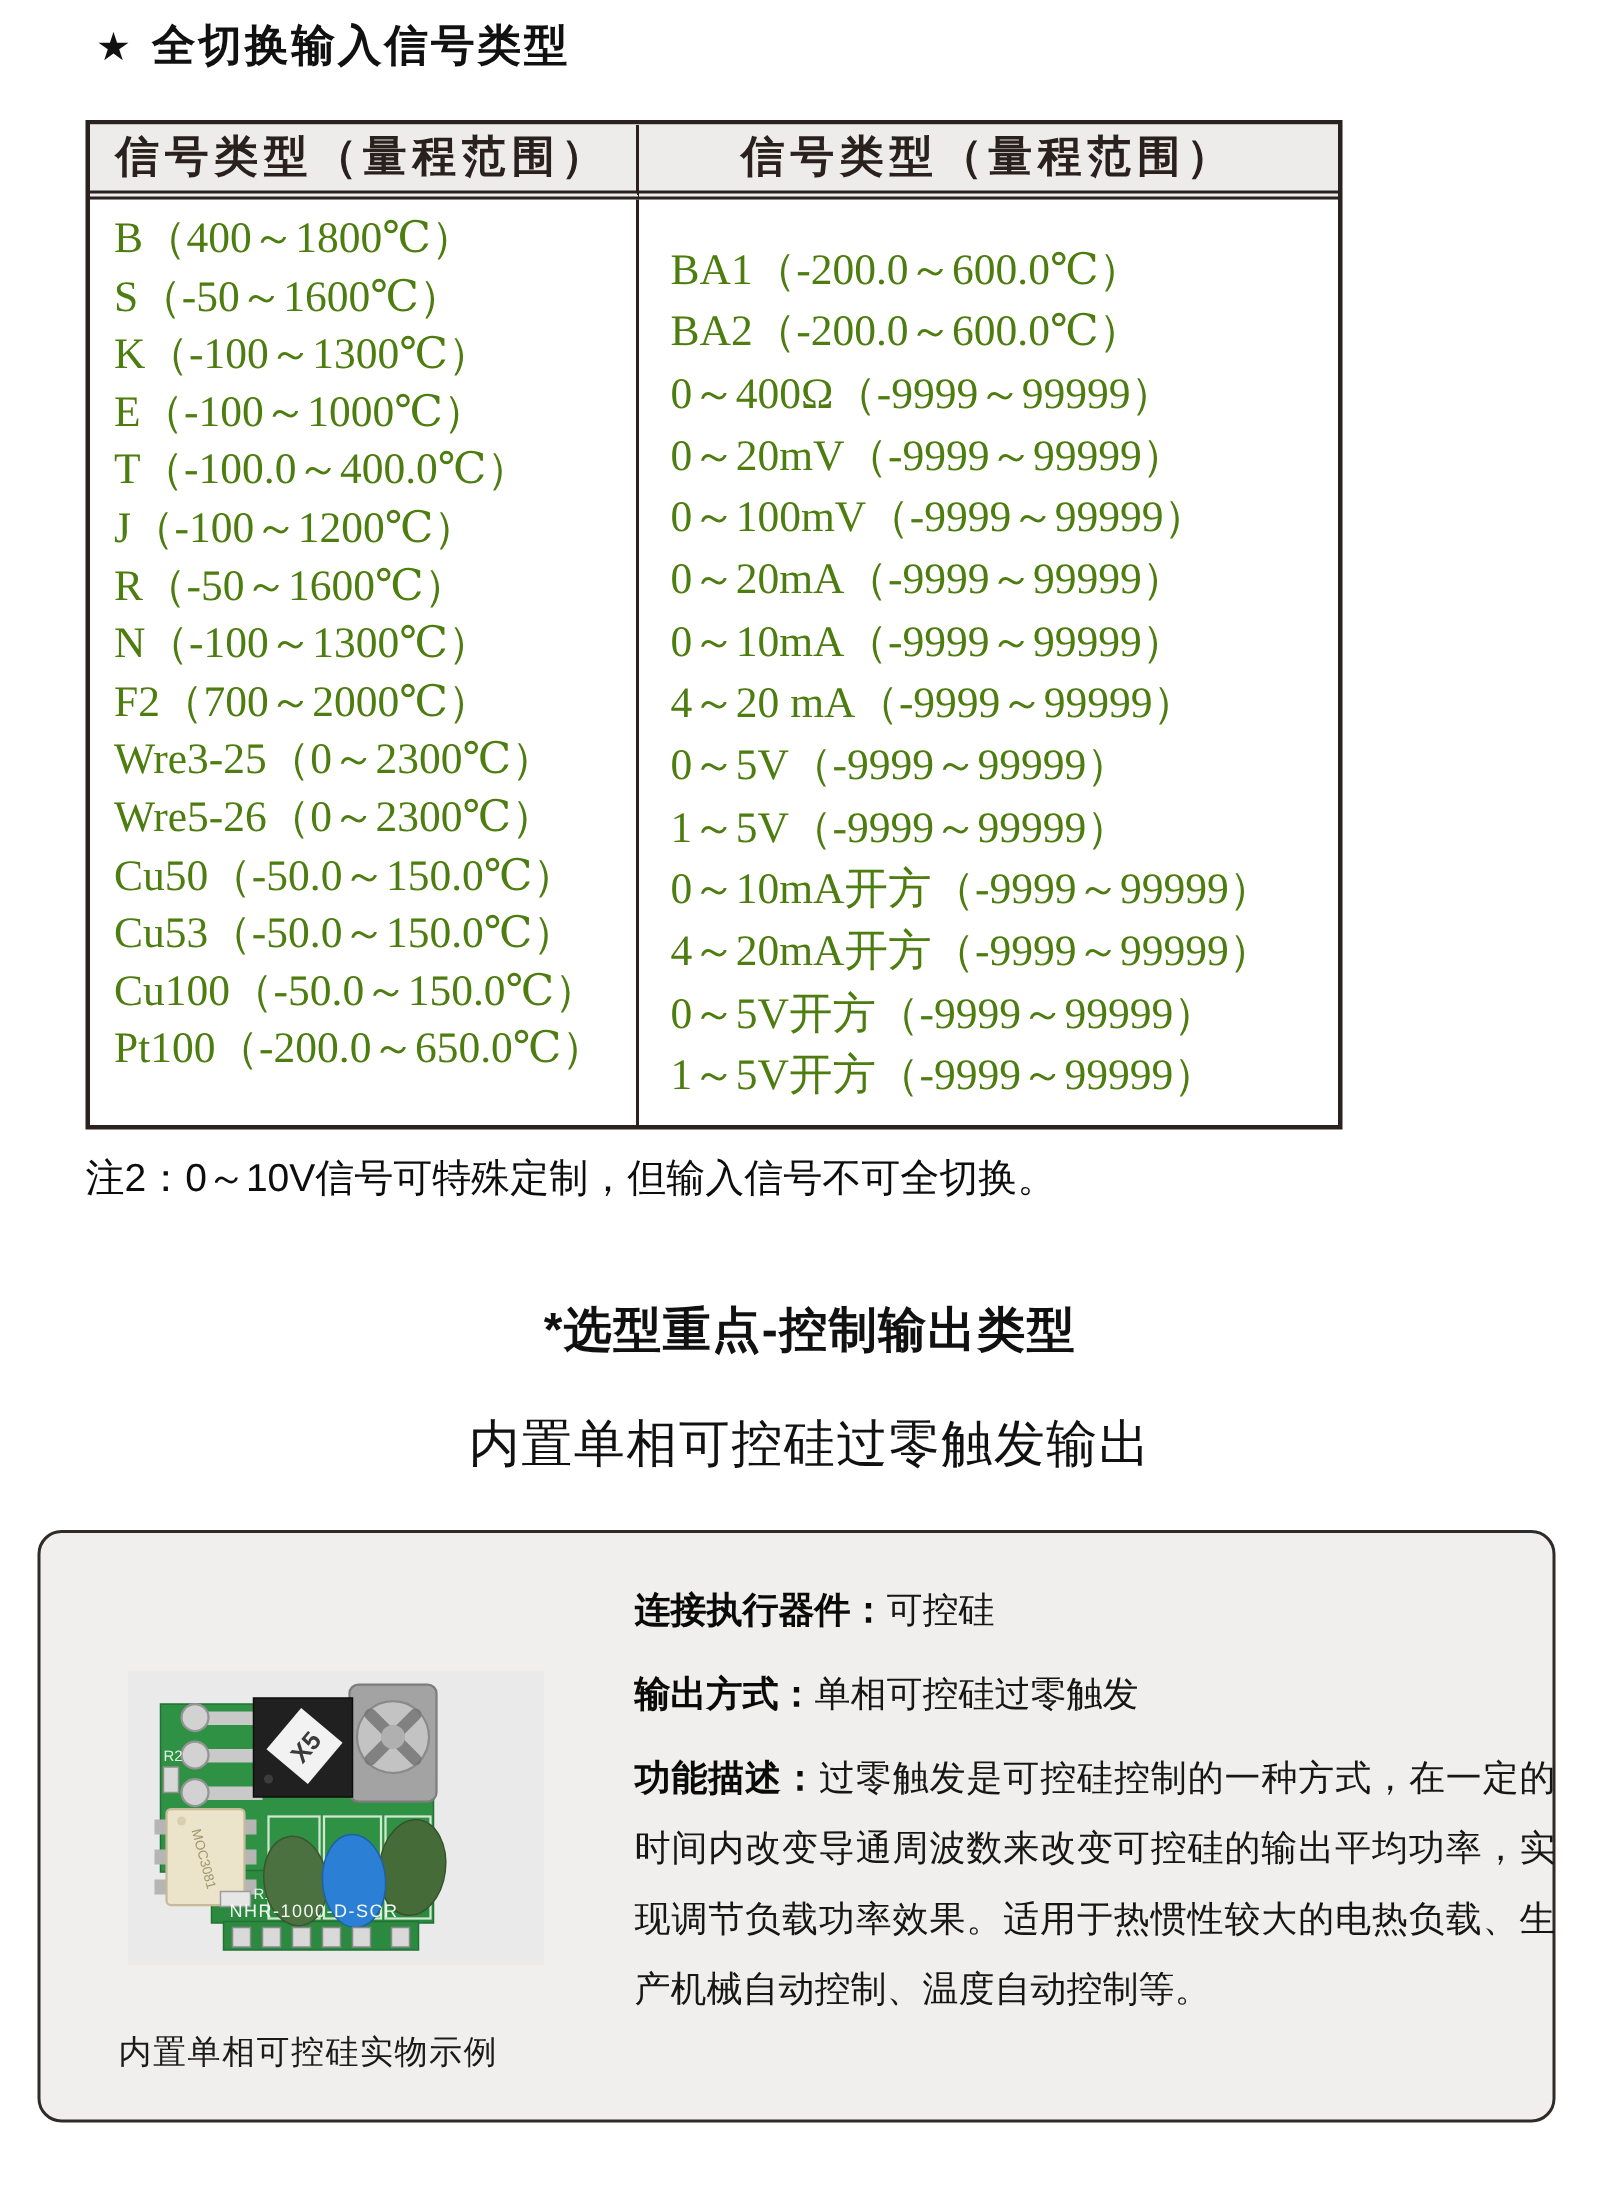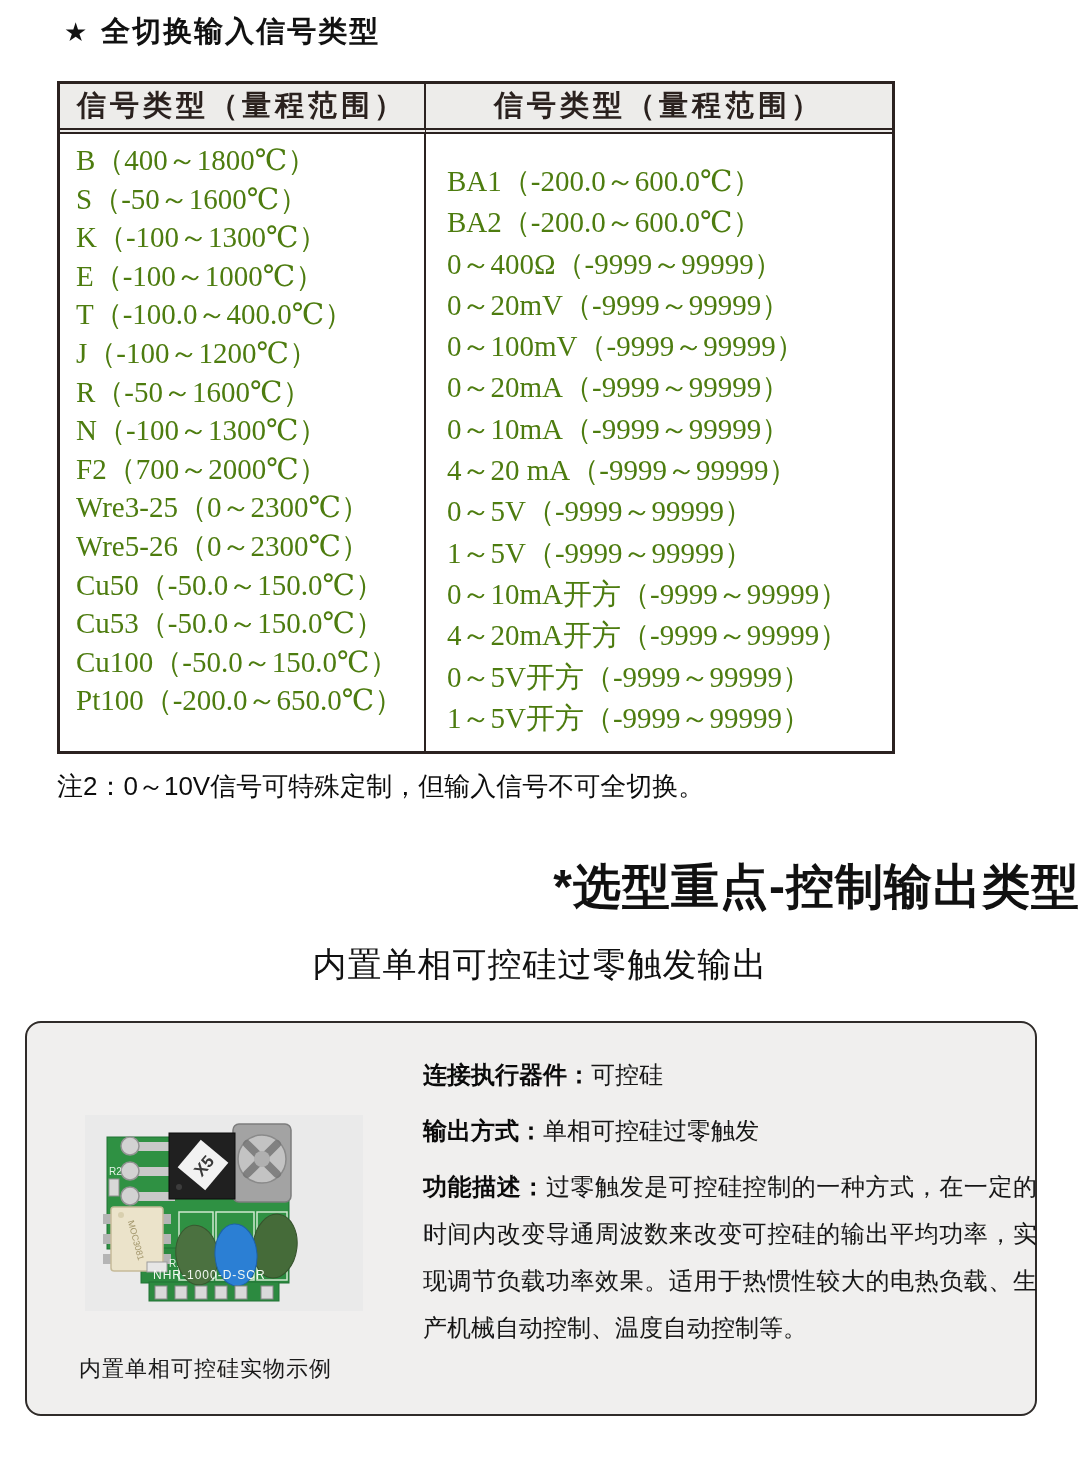--- a/index.html
+++ b/index.html
@@ -34,21 +34,21 @@
     color:#2a211e;padding:0;text-align:center;
   }
   .signal-table th.col-l{width:366px;border-right:2px solid var(--table-border);}
   .signal-table td{
     vertical-align:top;padding:7px 4px 12px 16px;font-size:29px;color:#4d7c0f;
   }
   .signal-table td.col-l{line-height:38.6px;border-right:2px solid var(--table-border);}
   .signal-table td.col-r{line-height:41.3px;padding-left:21px;padding-top:27px;}
   .row-line{white-space:nowrap;}
   .notes{margin:12px 0 0 57px;font-size:26px;line-height:41px;color:#0d0d0d;}
-  .sec2-title{margin:50px 0 0;text-align:right;font-size:48px;line-height:60px;font-weight:800;letter-spacing:1px;}
+  .sec2-title{margin:50px 0 0;text-align:center;font-size:32px;line-height:60px;font-weight:800;letter-spacing:1px;}
   .sec2-subtitle{margin:24px 0 0;text-align:center;font-size:34px;line-height:46px;font-weight:400;letter-spacing:1px;}
   .card{
     position:relative;margin:34px 0 0 25px;width:1012px;height:395px;
     background:var(--card-bg);border:2px solid var(--card-border);border-radius:16px;
   }
   .pcb-wrap{position:absolute;left:58px;top:92px;width:278px;height:196px;}
   .card-text{position:absolute;left:396px;top:28px;width:614px;font-size:24px;color:#161616;}
   .field{margin:0 0 9px;line-height:47px;text-align:justify;}
   .field .flabel{font-weight:bold;color:#0a0a0a;}
   .caption{position:absolute;left:52px;top:331px;font-size:22px;color:#1a1a1a;letter-spacing:1px;}

